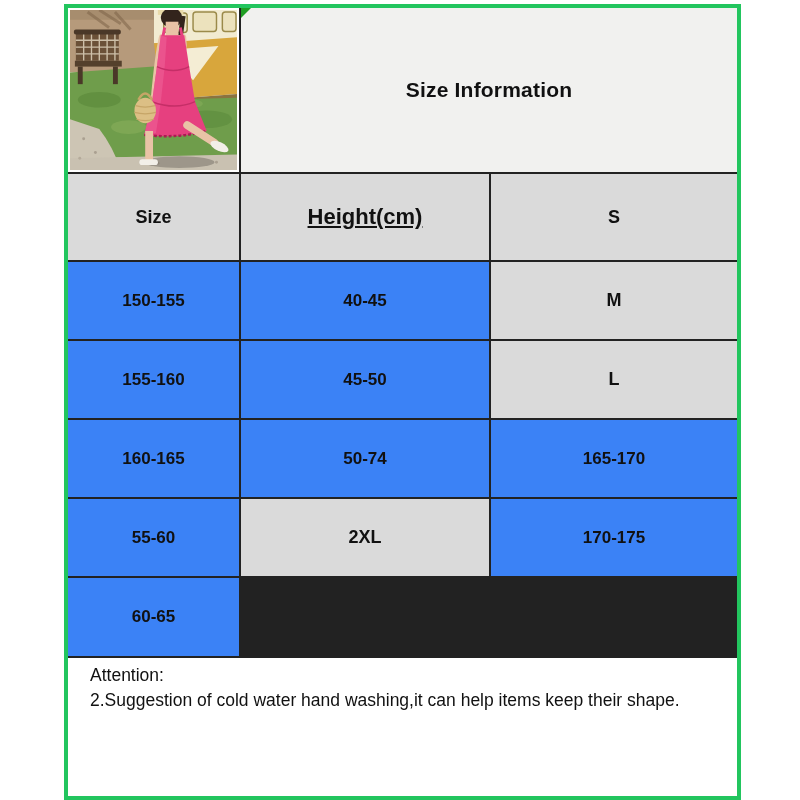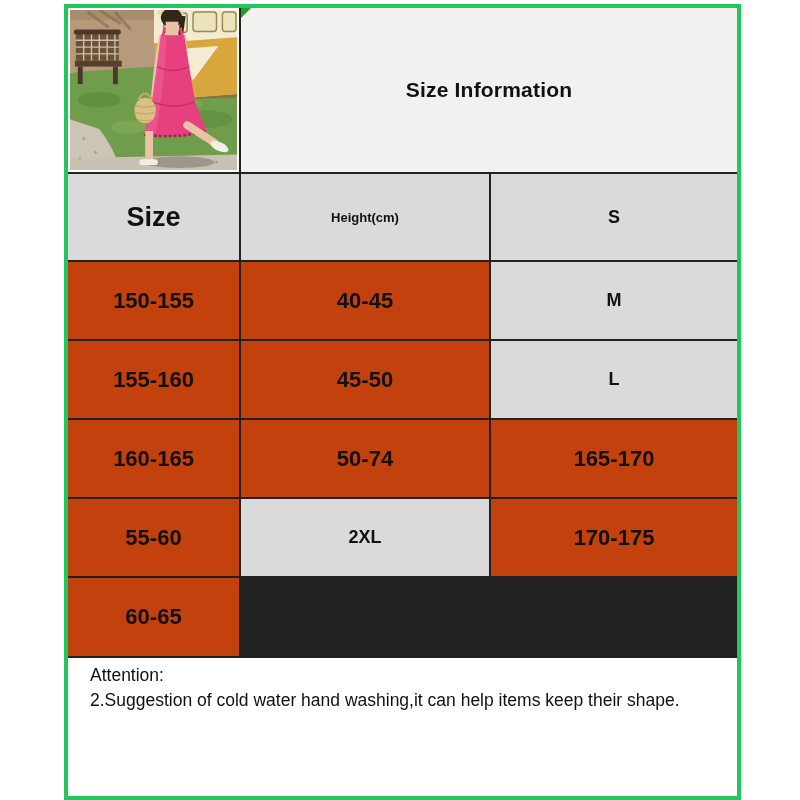--- a/index.html
+++ b/index.html
@@ -33,24 +33,24 @@
     position: relative;
   }
   .title-text { font-size: 21px; font-weight: 700; letter-spacing: 0.2px; }
   .corner-marker {
     position: absolute; left: 0; top: 0;
     width: 0; height: 0;
     border-top: 10px solid #1f9e23;
     border-right: 10px solid transparent;
   }
   .hdr { background: #dadada; font-weight: 700; }
-  .hdr-size { font-size: 27px; text-align: center; }
-  .hdr-col { font-size: 13px; }
+  .hdr-size { font-size: 18px; text-align: center; }
+  .hdr-col { font-size: 22px; text-decoration: underline; }
   .size-cell { background: #dadada; font-weight: 700; font-size: 18px; }
-  .val-cell { background: #c2410c; font-weight: 700; font-size: 22px; }
+  .val-cell { background: #3b82f6; font-weight: 700; font-size: 17px; }
   .attention {
     grid-column: 1 / 4;
     background: #ffffff;
     padding: 5px 22px;
     font-size: 17.5px;
     line-height: 25px;
     font-weight: 400;
     display: block;
   }
   .attention div { white-space: normal; }

